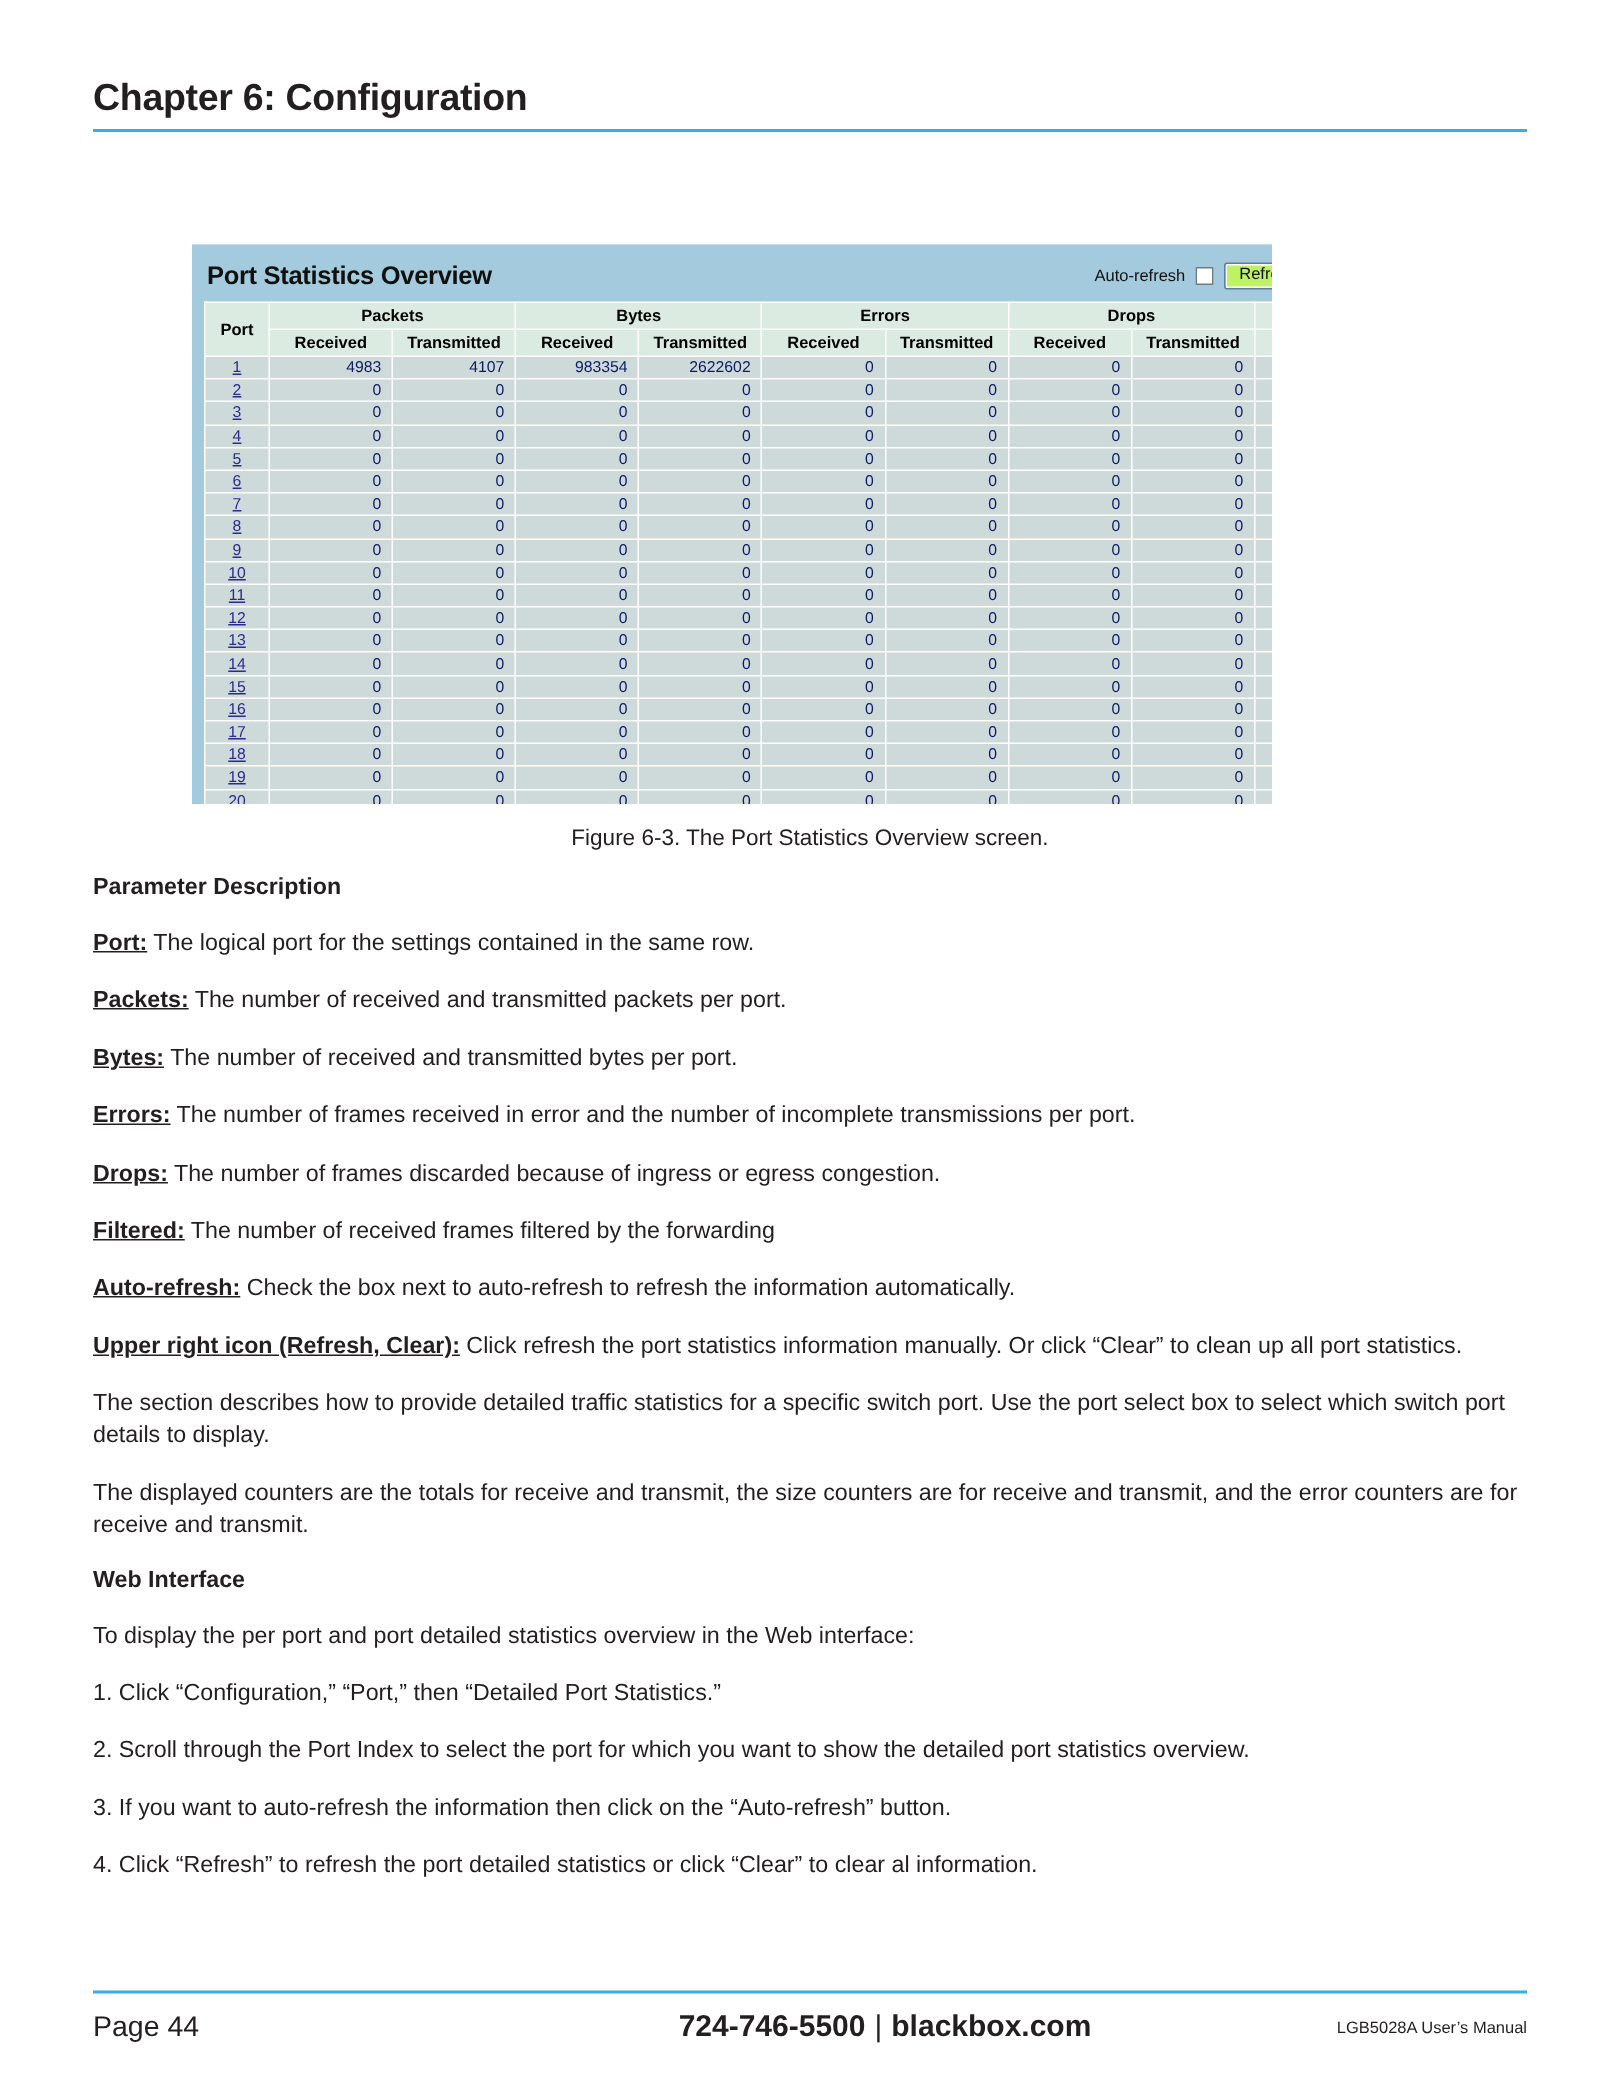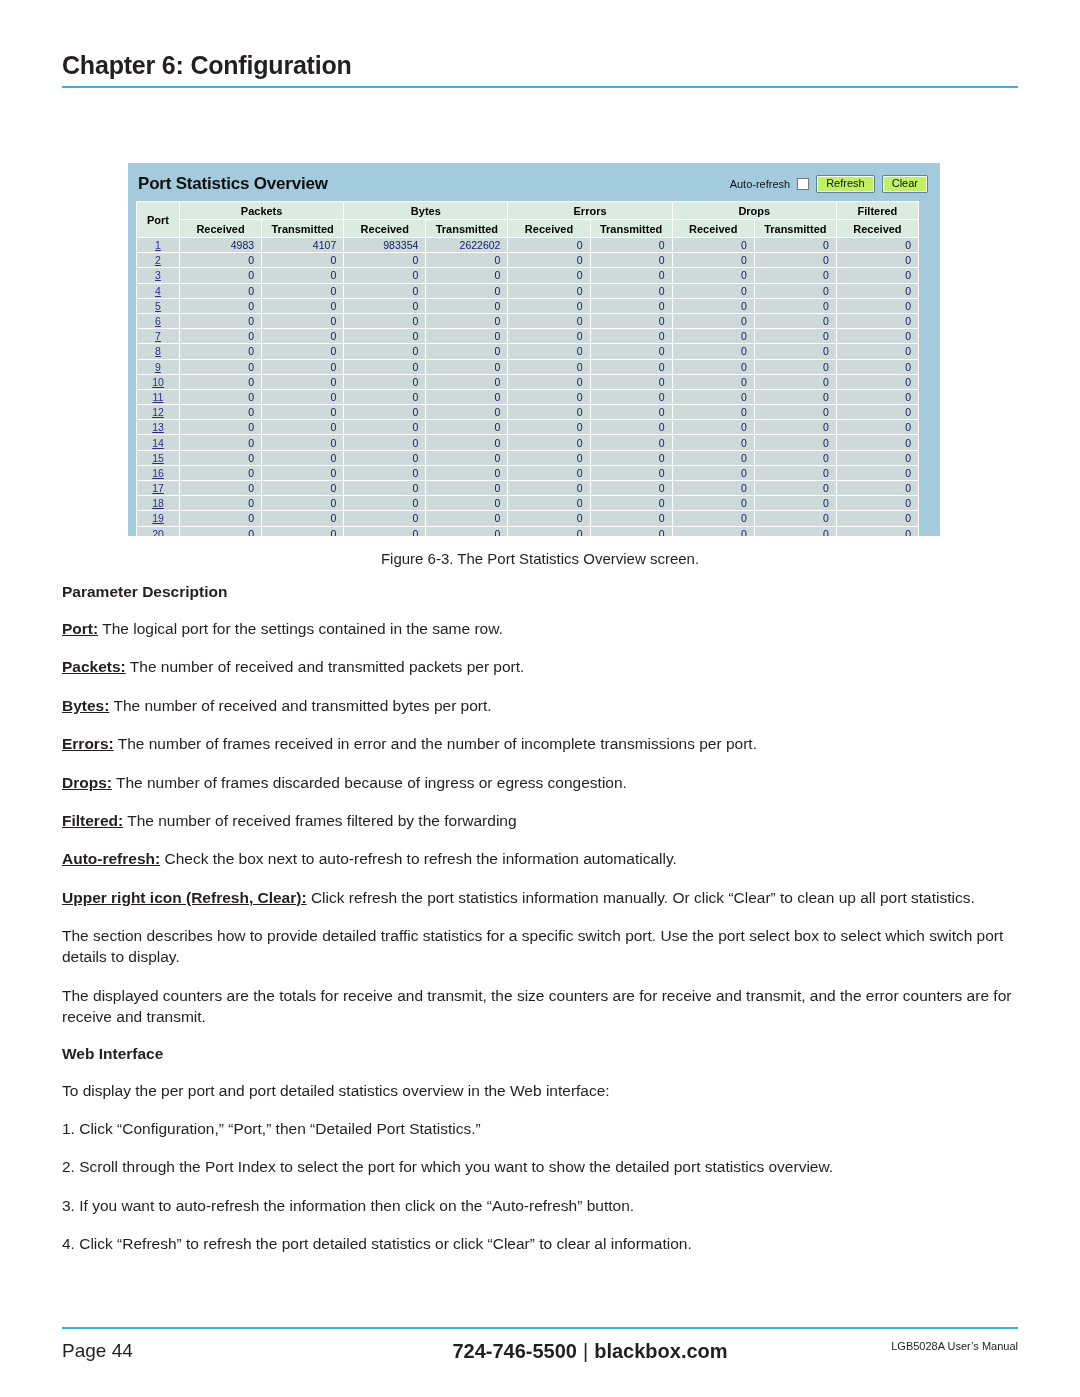--- a/index.html
+++ b/index.html
@@ -35,21 +35,21 @@
     height: 2px;
     background: #3aaede;
     width: 100%;
   }
 
   
   .figure-wrap {
     position: absolute;
     left: 128px;
     top: 163px;
-    width: 812px;
+    width: 720px;
     height: 373px;
     overflow: hidden;
     background: #a3cbdd;
   }
   .browser-pane {
     width: 812px;
     height: 373px;
     background: #a3cbdd;
     box-sizing: border-box;
     padding: 8px 10px 0 8px;
@@ -197,21 +197,21 @@
     width: 956px;
     height: 2px;
     background: #3aaede;
   }
   .footer {
     position: absolute;
     left: 62px;
     top: 1340px;
     width: 956px;
     display: flex;
-    align-items: flex-start;
+    align-items: center;
   }
   .footer-page {
     font-size: 19px;
     color: #231f20;
     width: 300px;
   }
   .footer-center {
     flex: 1;
     text-align: center;
     font-size: 20px;

